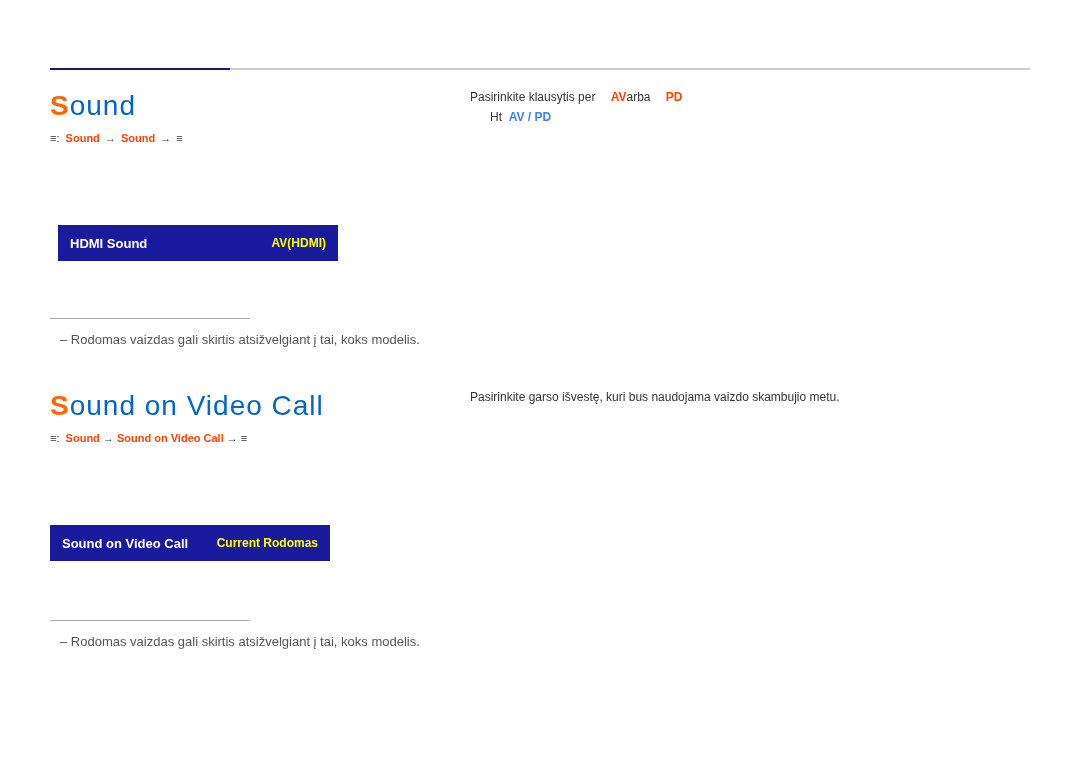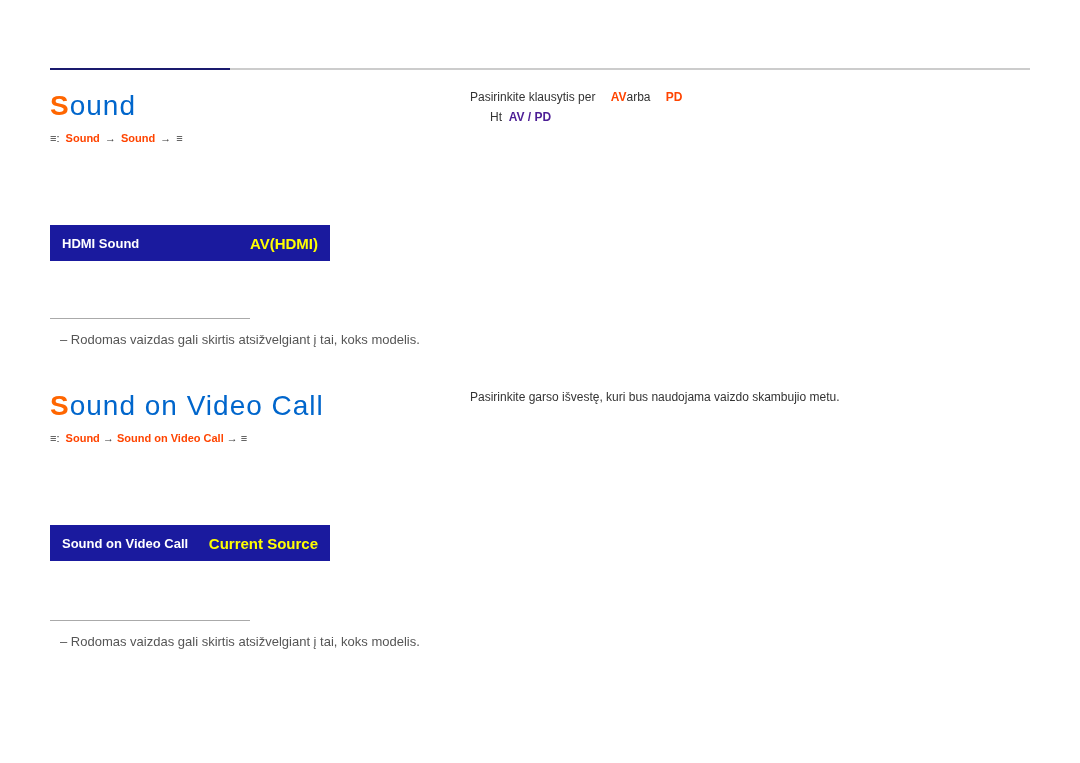--- a/index.html
+++ b/index.html
@@ -90,29 +90,29 @@
       margin-left: 12px;
     }
 
     .desc-path {
       font-size: 12px;
       color: #333;
       padding-left: 20px;
     }
 
     .desc-path .path-highlight {
-      color: #4c1d95;
+      color: #3b82f6;
       font-weight: bold;
     }
 
     
     .hdmi-button-bar {
       position: absolute;
       top: 225px;
-      left: 50px;
+      left: 58px;
       width: 304px;
     }
 
     .menu-bar {
       display: flex;
       background: #1a1a9e;
       width: 280px;
       height: 36px;
       align-items: center;
       justify-content: space-between;
@@ -120,21 +120,21 @@
     }
 
     .menu-bar-label {
       color: #ffffff;
       font-size: 13px;
       font-weight: 600;
     }
 
     .menu-bar-value {
       color: #ffff00;
-      font-size: 15px;
+      font-size: 12px;
       font-weight: 600;
     }
 
     
     .section-divider {
       position: absolute;
       left: 50px;
       width: 200px;
       height: 1px;
       background: #aaaaaa;
@@ -272,21 +272,21 @@
 
     <div class="description-vc">
       <div class="desc-text">Pasirinkite garso išvestę, kuri bus naudojama vaizdo skambujio metu.</div>
     </div>
 
   </div>
 
   <div class="vc-button-bar">
     <div class="menu-bar">
       <span class="menu-bar-label">Sound on Video Call</span>
-      <span class="menu-bar-value">Current Source</span>
+      <span class="menu-bar-value">Current Rodomas</span>
     </div>
   </div>
 
   <div class="section-divider section-divider-2"></div>
 
   <div class="note-text note-text-2">– Rodomas vaizdas gali skirtis atsižvelgiant į tai, koks modelis.</div>
 
 </div>
 
 </body></html>

